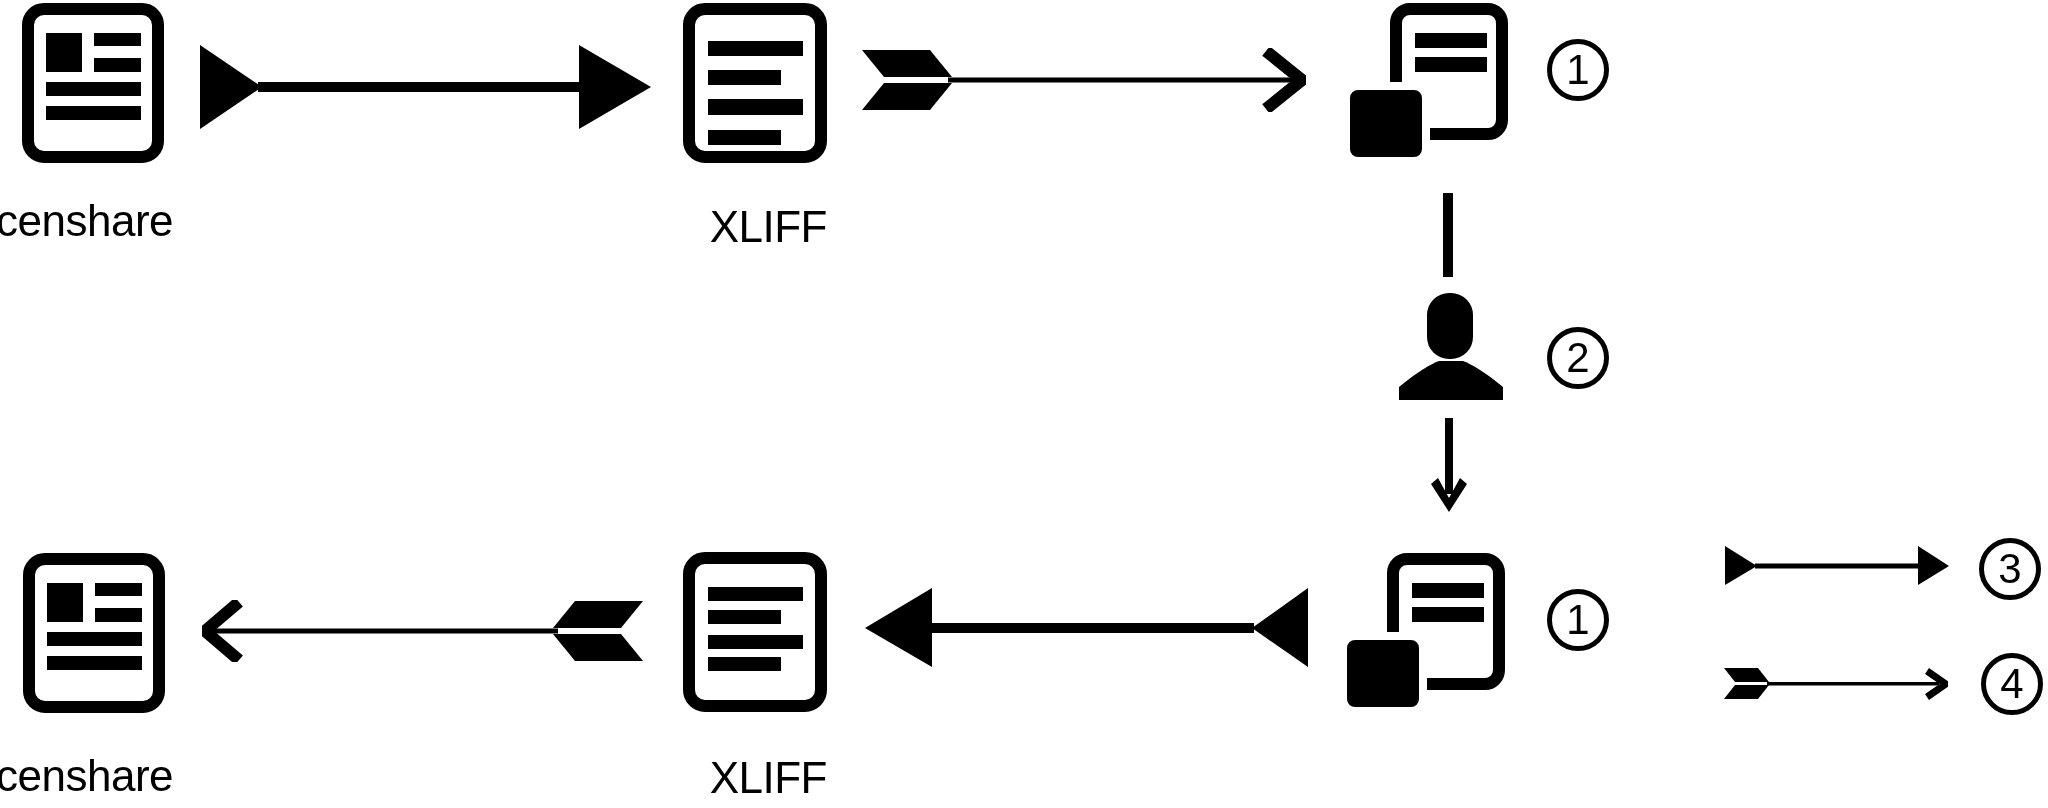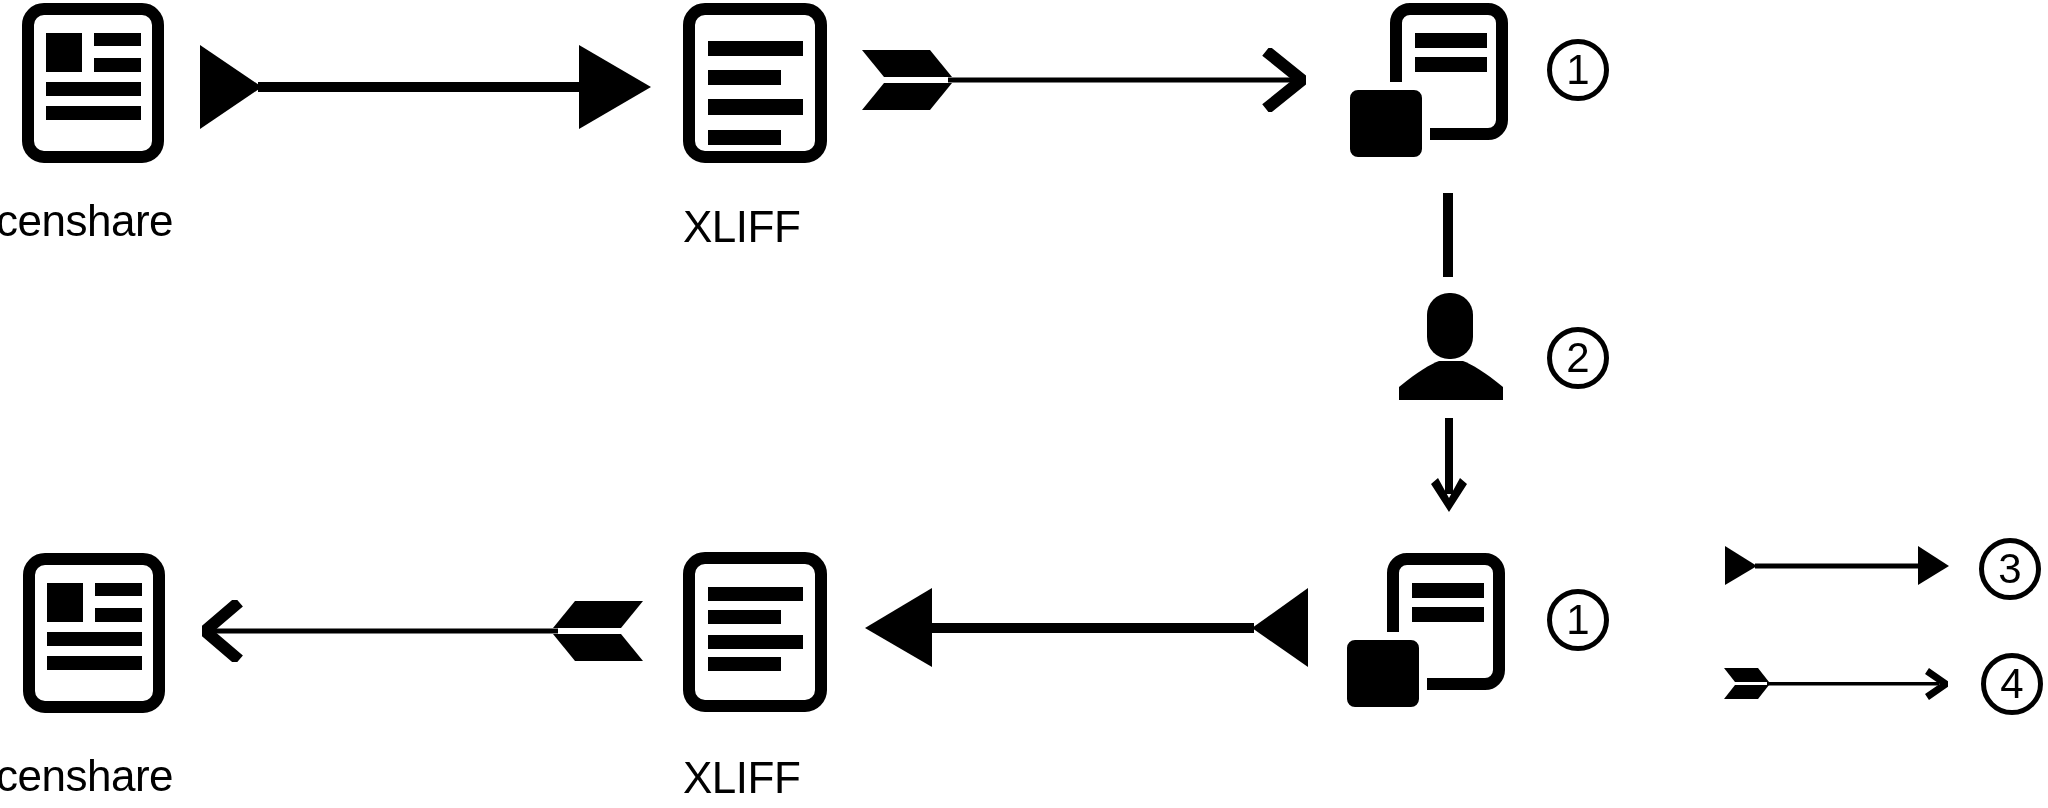--- a/index.html
+++ b/index.html
@@ -6,21 +6,21 @@
   #canvas{
     position:relative;width:2048px;height:808px;background:#ffffff;
     overflow:hidden;font-family:"Liberation Sans",sans-serif;color:#000;
   }
   .abs{position:absolute;}
   svg{display:block;}
   .label{
     position:absolute;color:#000;font-size:44px;line-height:1.1;
     letter-spacing:-0.5px;white-space:nowrap;
   }
-  .label.centered{text-align:left;}
+  .label.centered{text-align:right;}
   .badge{
     position:absolute;width:62px;height:62px;box-sizing:border-box;
     border:5px solid #000;border-radius:50%;
     display:flex;align-items:center;justify-content:center;
     font-size:42px;color:#000;background:#fff;
   }
   .vline{position:absolute;background:#000;}
 </style>
 </head>
 <body>

